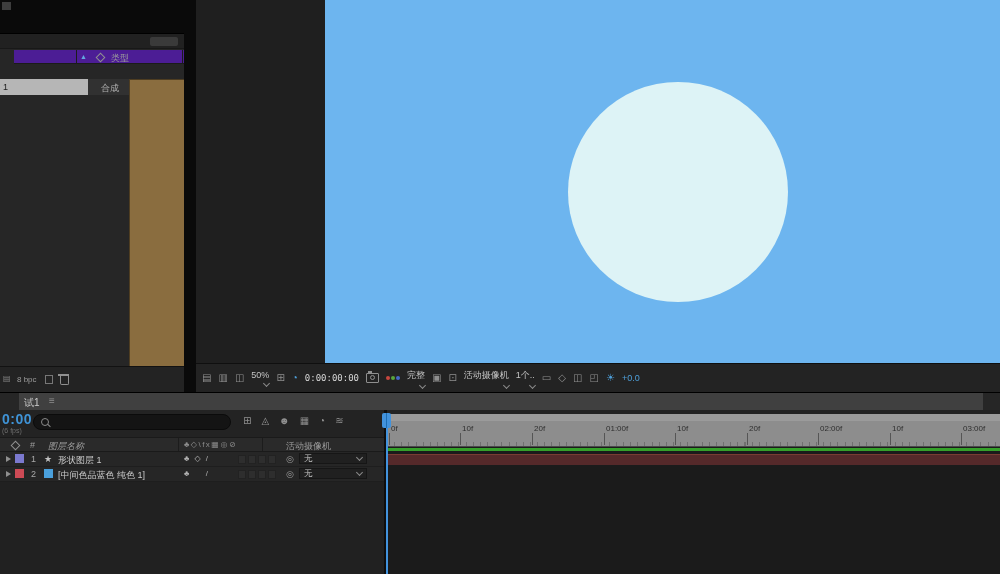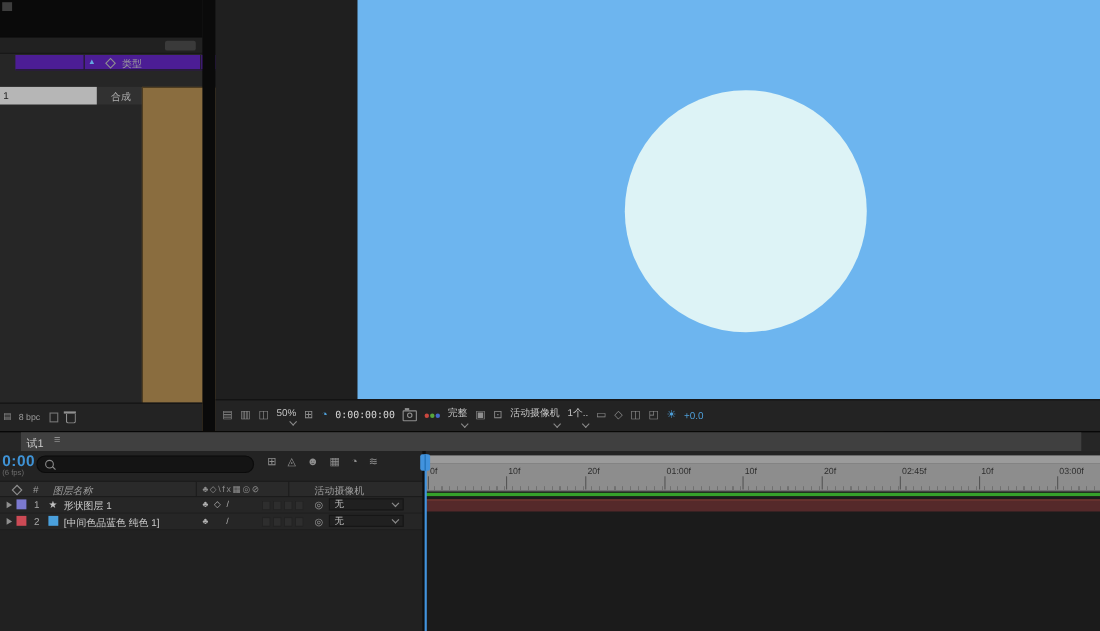--- a/index.html
+++ b/index.html
@@ -275,21 +275,21 @@
     <div class="vsplit"></div>
 
     <div class="navband"></div>
     <div class="ruler">
       <span class="rl" style="left:4px">0f</span>
       <span class="rl" style="left:75px">10f</span>
       <span class="rl" style="left:147px">20f</span>
       <span class="rl" style="left:219px">01:00f</span>
       <span class="rl" style="left:290px">10f</span>
       <span class="rl" style="left:362px">20f</span>
-      <span class="rl" style="left:433px">02:45f</span>
+      <span class="rl" style="left:433px">02:00f</span>
       <span class="rl" style="left:505px">10f</span>
       <span class="rl" style="left:576px">03:00f</span>
     </div>
 
     <div class="track">
       <div class="bar-green"></div>
       <div class="bar-maroon"></div>
     </div>
 
     <div class="ph-line"></div>

